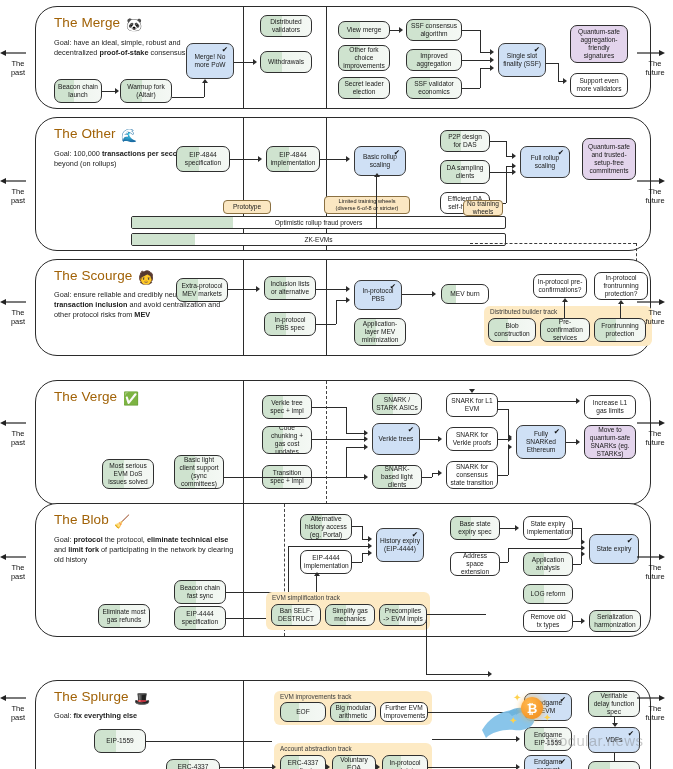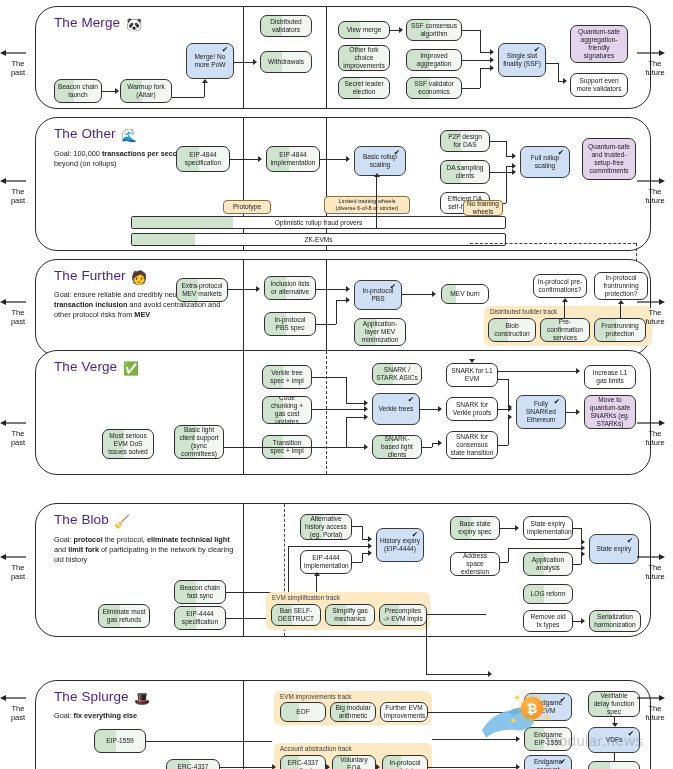--- a/index.html
+++ b/index.html
@@ -14,21 +14,21 @@
            box-sizing:border-box;}
   .divider{position:absolute;top:0;bottom:0;width:0;border-left:1.1px solid #2b2b2b;}
   .divider.dashed{border-left:1.1px dashed #444;}
 
   
   .era{position:absolute;width:36px;text-align:center;font-size:7.5px;line-height:9px;color:#111;}
   .era .lbl{margin-top:1px;}
   .arrowline{display:block;height:10px;}
 
   
-  .sec-title{position:absolute;font-size:13.5px;color:#4c1d95;letter-spacing:.1px;white-space:nowrap;text-align:center;}
+  .sec-title{position:absolute;font-size:13.5px;color:#a16207;letter-spacing:.1px;white-space:nowrap;text-align:center;}
   .sec-emoji{font-size:13px;margin-left:6px;vertical-align:-2px;}
   .sec-goal{position:absolute;font-size:7.3px;line-height:10.2px;color:#222;}
   .sec-goal b{font-weight:bold;}
 
   
   .node{position:absolute;box-sizing:border-box;border:1px solid #2f2f2f;border-radius:7px;
         display:flex;align-items:center;justify-content:center;text-align:center;
         font-size:6.6px;line-height:8.2px;padding:2px 3px;background:#fff;overflow:hidden;}
   .node span{display:block;width:100%;}
   .green{background:linear-gradient(90deg,#cfe3cf 0%,#cfe3cf 42%,#eef5ee 42%,#f4f8f4 100%);}
@@ -77,20 +77,23 @@
 
 <div id="root">
 
   <div class="section" style="top:6px;height:103px;">
     <div class="divider" style="left:207px;"></div>
     <div class="divider" style="left:290px;"></div>
 
     <div class="sec-title" style="left:18px;top:8px;">
       <span>The Merge</span><span class="sec-emoji">🐼</span>
     </div>
+    <div class="sec-goal" style="left:18px;top:31px;width:158px;">
+      Goal: have an ideal, simple, robust and decentralized <b>proof-of-stake</b> consensus
+    </div>
 
     <div class="node green" style="left:18px;top:72px;width:48px;height:24px;">
         <span>Beacon chain launch</span>
       </div>
     <div class="node green" style="left:84px;top:72px;width:52px;height:24px;">
         <span>Warmup fork (Altair)</span>
       </div>
     <div class="node blue check" style="left:150px;top:36px;width:48px;height:36px;">
         <span>Merge!
 No more
@@ -241,21 +244,21 @@
 
   <div class="dash-v" style="left:636px;top:243px;height:100px;"></div>
   <div class="dash-h" style="left:320px;top:343px;width:316px;"></div>
   <div class="dash-h" style="left:470px;top:243px;width:166px;"></div>
 
   <div class="section" style="top:259px;height:97px;">
     <div class="divider" style="left:207px;"></div>
     <div class="divider" style="left:290px;"></div>
 
     <div class="sec-title" style="left:18px;top:8px;">
-      <span>The Further</span><span class="sec-emoji">🧑</span>
+      <span>The Scourge</span><span class="sec-emoji">🧑</span>
     </div>
     <div class="sec-goal" style="left:18px;top:30px;width:168px;">
       Goal: ensure reliable and credibly neutral <b>transaction inclusion</b> and avoid centralization and other protocol risks from <b>MEV</b>
     </div>
 
     <div class="node green" style="left:140px;top:18px;width:52px;height:24px;">
         <span>Extra-protocol MEV markets</span>
       </div>
     <div class="node green" style="left:228px;top:16px;width:52px;height:24px;">
         <span>Inclusion lists or alternative</span>
@@ -302,21 +305,21 @@
       </div>
     <div class="node green" style="left:558px;top:58px;width:52px;height:24px;">
         <span>Frontrunning protection</span>
       </div>
     <div class="ln lnv" style="left:528px;top:42px;height:16px;"></div>
     <div class="ar ar-u" style="left:525.5px;top:38px;"></div>
     <div class="ln lnv" style="left:584px;top:44px;height:14px;"></div>
     <div class="ar ar-u" style="left:581.5px;top:40px;"></div>
   </div>
 
-  <div class="section" style="top:350px;height:125px;">
+  <div class="section" style="top:380px;height:125px;">
     <div class="divider" style="left:207px;"></div>
     <div class="divider dashed" style="left:290px;"></div>
 
     <div class="sec-title" style="left:18px;top:8px;">
       <span>The Verge</span><span class="sec-emoji">✅</span>
     </div>
 
     <div class="node green" style="left:66px;top:78px;width:52px;height:30px;">
         <span>Most serious EVM DoS issues solved</span>
       </div>
@@ -402,21 +405,21 @@
   </div>
 
   <div class="section" style="top:503px;height:134px;">
     <div class="divider" style="left:207px;"></div>
     <div class="divider dashed" style="left:248px;"></div>
 
     <div class="sec-title" style="left:18px;top:8px;">
       <span>The Blob</span><span class="sec-emoji">🧹</span>
     </div>
     <div class="sec-goal" style="left:18px;top:31px;width:188px;">
-      Goal: <b>protocol</b> the protocol, <b>eliminate technical light</b> and <b>limit fork</b> of participating in the network by clearing old history
+      Goal: <b>protocol</b> the protocol, <b>eliminate technical else</b> and <b>limit fork</b> of participating in the network by clearing old history
     </div>
 
     <div class="node green" style="left:62px;top:100px;width:52px;height:24px;">
         <span>Eliminate most gas refunds</span>
       </div>
     <div class="node green" style="left:138px;top:76px;width:52px;height:24px;">
         <span>Beacon chain fast sync</span>
       </div>
     <div class="node green" style="left:138px;top:102px;width:52px;height:24px;">
         <span>EIP-4444 specification</span>

